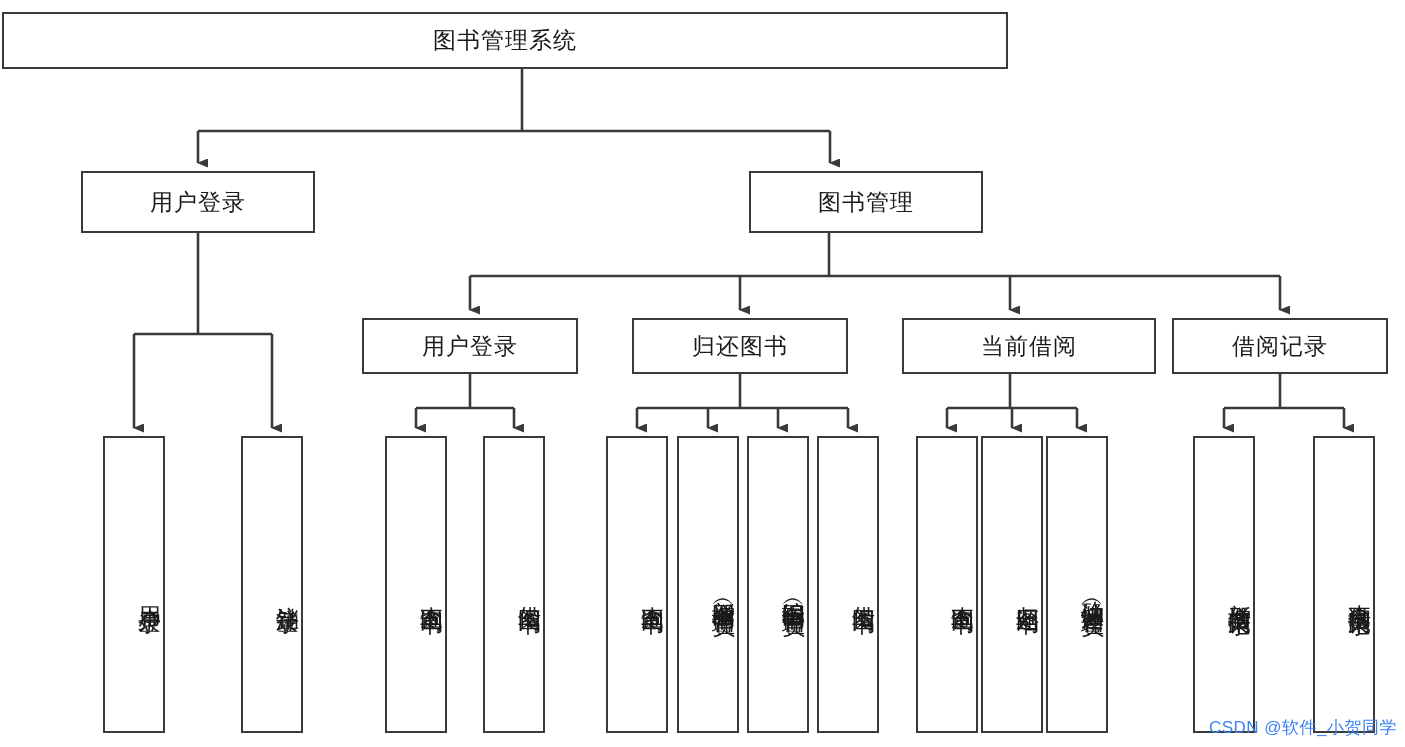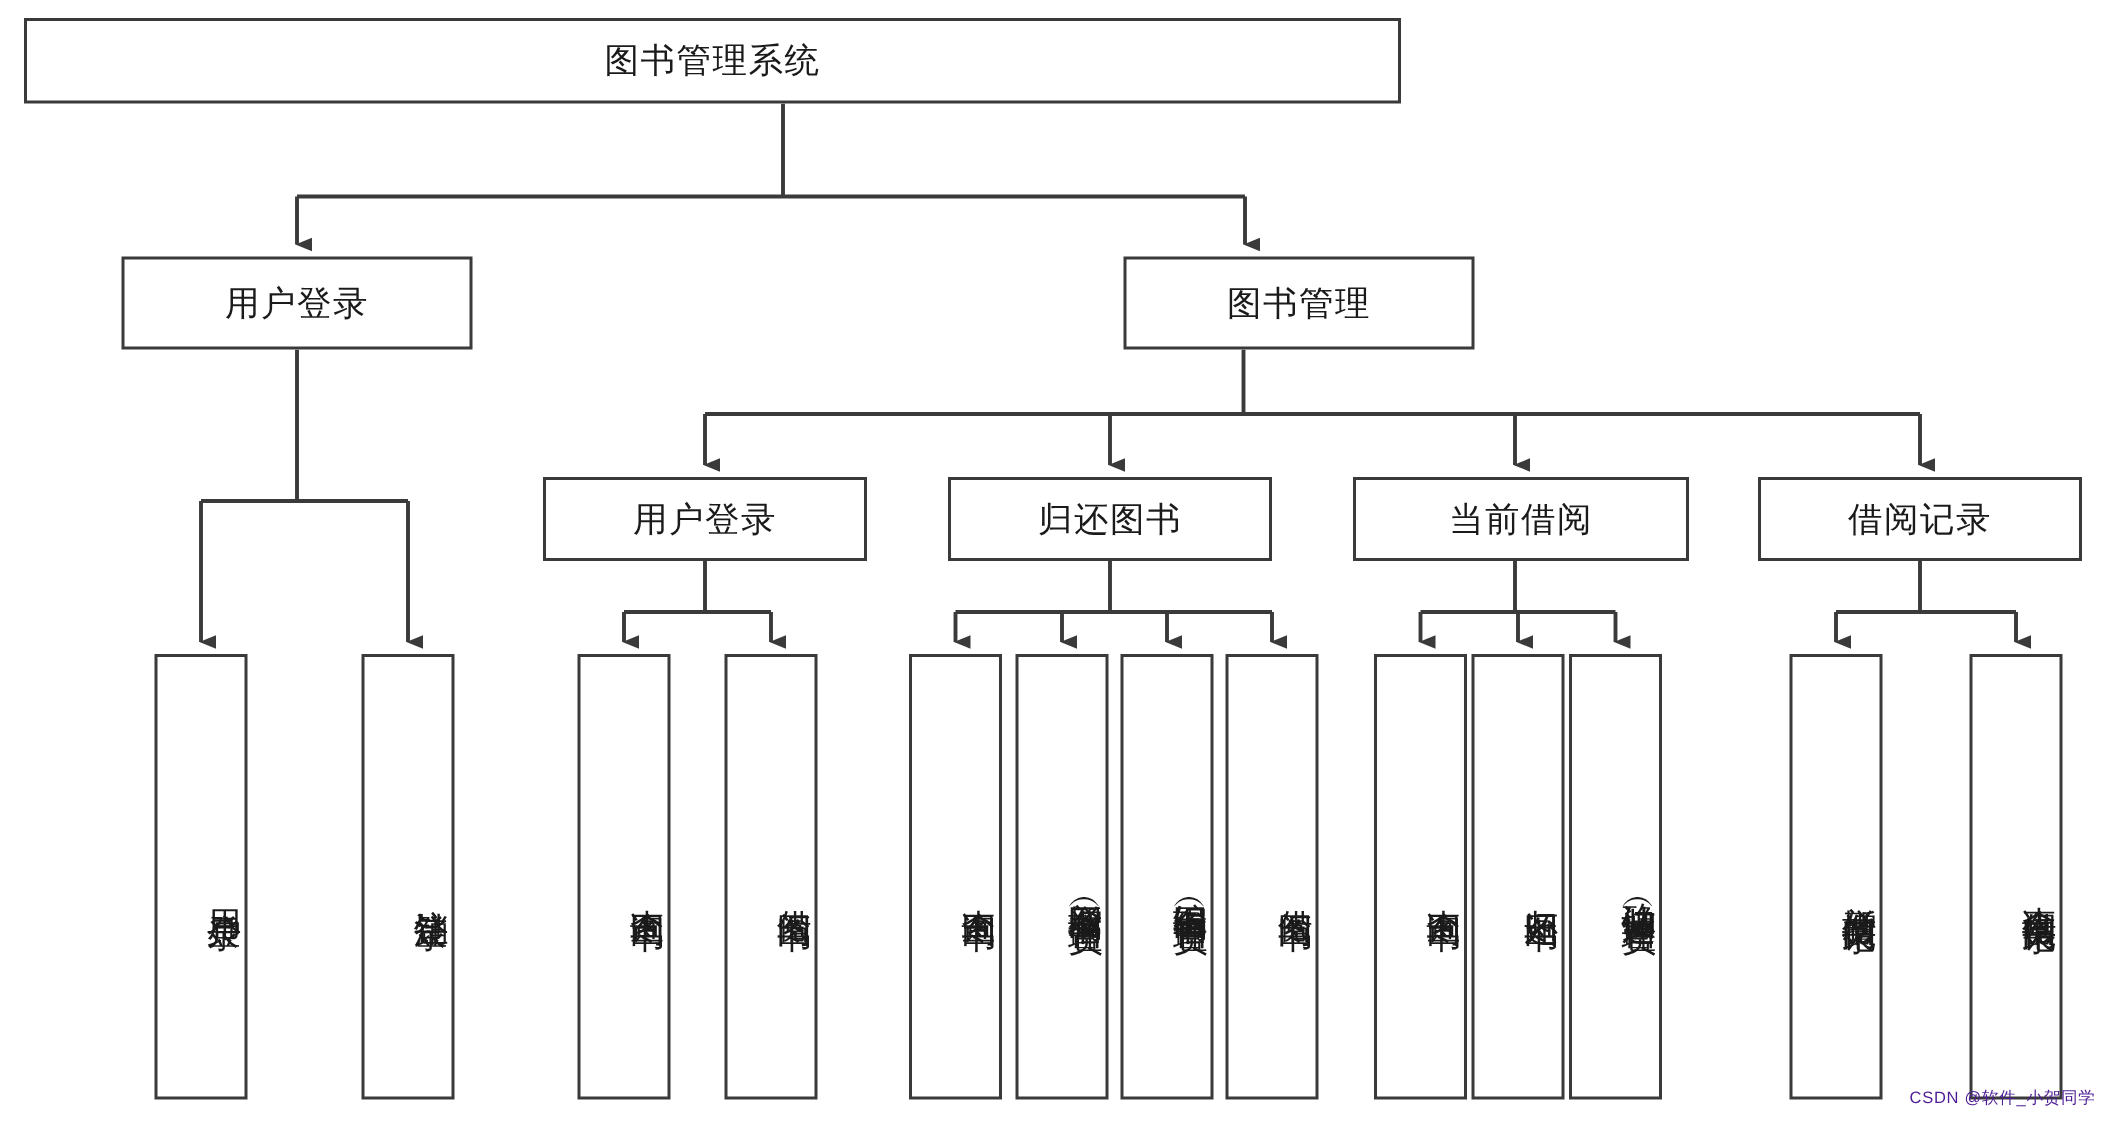--- a/index.html
+++ b/index.html
@@ -4,21 +4,21 @@
 <style>
   html,body{margin:0;padding:0;background:#ffffff;}
   body{font-family:"Liberation Sans","DejaVu Sans",sans-serif;}
   #stage{position:relative;width:1405px;height:747px;background:#ffffff;overflow:hidden;}
   svg#wires{position:absolute;left:0;top:0;width:1405px;height:747px;}
   .node{position:absolute;box-sizing:border-box;background:#ffffff;border:2.5px solid #3a3a3a;
         display:flex;align-items:center;justify-content:center;color:#1a1a1a;}
   .node.h{font-size:23px;letter-spacing:1px;}
   .node.v{writing-mode:vertical-rl;text-orientation:upright;font-size:23px;line-height:1.18;
           padding-top:14px;align-items:flex-start;justify-content:center;letter-spacing:2px;}
-  .wm{position:absolute;right:8px;bottom:8px;font-size:11px;color:#4c1d95;white-space:nowrap;
+  .wm{position:absolute;right:8px;bottom:8px;font-size:17px;color:#3b82f6;white-space:nowrap;
       letter-spacing:.5px;}
 </style>
 </head>
 <body>
 
 <div id="stage">
 
   <svg id="wires" viewBox="0 0 1405 747" xmlns="http://www.w3.org/2000/svg">
     <defs>
       <marker id="ah" markerWidth="10" markerHeight="11" refX="4.5" refY="10" orient="auto" markerUnits="userSpaceOnUse">
@@ -62,28 +62,28 @@
       <path d="M1012,408 L1012,428" marker-end="url(#ah)"></path>
       <path d="M1077,408 L1077,428" marker-end="url(#ah)"></path>
 
       <path d="M1280,374 L1280,408"></path>
       <path d="M1224,408 L1344,408"></path>
       <path d="M1224,408 L1224,428" marker-end="url(#ah)"></path>
       <path d="M1344,408 L1344,428" marker-end="url(#ah)"></path>
     </g>
   </svg>
 
-  <div class="node h" id="root-node" style="left: 16px; top: 12px; width: 918px; height: 57px;">图书管理系统</div>
+  <div class="node h" id="root-node" style="left: 2px; top: 12px; width: 1006px; height: 57px;">图书管理系统</div>
 
   <div class="node h" id="l1-0" style="left: 81px; top: 171px; width: 234px; height: 62px;">用户登录</div>
   <div class="node h" id="l1-1" style="left: 712px; top: 171px; width: 234px; height: 62px; margin-left: 37px;">图书管理</div>
 
   <div class="node h" id="l2-0" style="left: 362px; top: 318px; width: 216px; height: 56px;">用户登录</div>
   <div class="node h" id="l2-1" style="left: 632px; top: 318px; width: 216px; height: 56px;">归还图书</div>
-  <div class="node h" id="l2-2" style="left: 902px; top: 318px; width: 224px; height: 56px;">当前借阅</div>
+  <div class="node h" id="l2-2" style="left: 902px; top: 318px; width: 254px; height: 56px;">当前借阅</div>
   <div class="node h" id="l2-3" style="left: 1172px; top: 318px; width: 216px; height: 56px;">借阅记录</div>
 
   <div class="node v" id="lf-0" style="left: 103px; top: 436px; width: 62px; height: 297px;">用户登录</div>
   <div class="node v" id="lf-1" style="left: 241px; top: 436px; width: 62px; height: 297px;">注销登录</div>
   <div class="node v" id="lf-2" style="left: 385px; top: 436px; width: 62px; height: 297px;">查询图书</div>
   <div class="node v" id="lf-3" style="left: 483px; top: 436px; width: 62px; height: 297px;">借阅图书</div>
   <div class="node v" id="lf-4" style="left: 606px; top: 436px; width: 62px; height: 297px;">查询图书</div>
   <div class="node v" id="lf-5" style="left: 677px; top: 436px; width: 62px; height: 297px;">新增图书（管理员）</div>
   <div class="node v" id="lf-6" style="left: 747px; top: 436px; width: 62px; height: 297px;">编辑图书（管理员）</div>
   <div class="node v" id="lf-7" style="left: 817px; top: 436px; width: 62px; height: 297px;">借阅图书</div>

